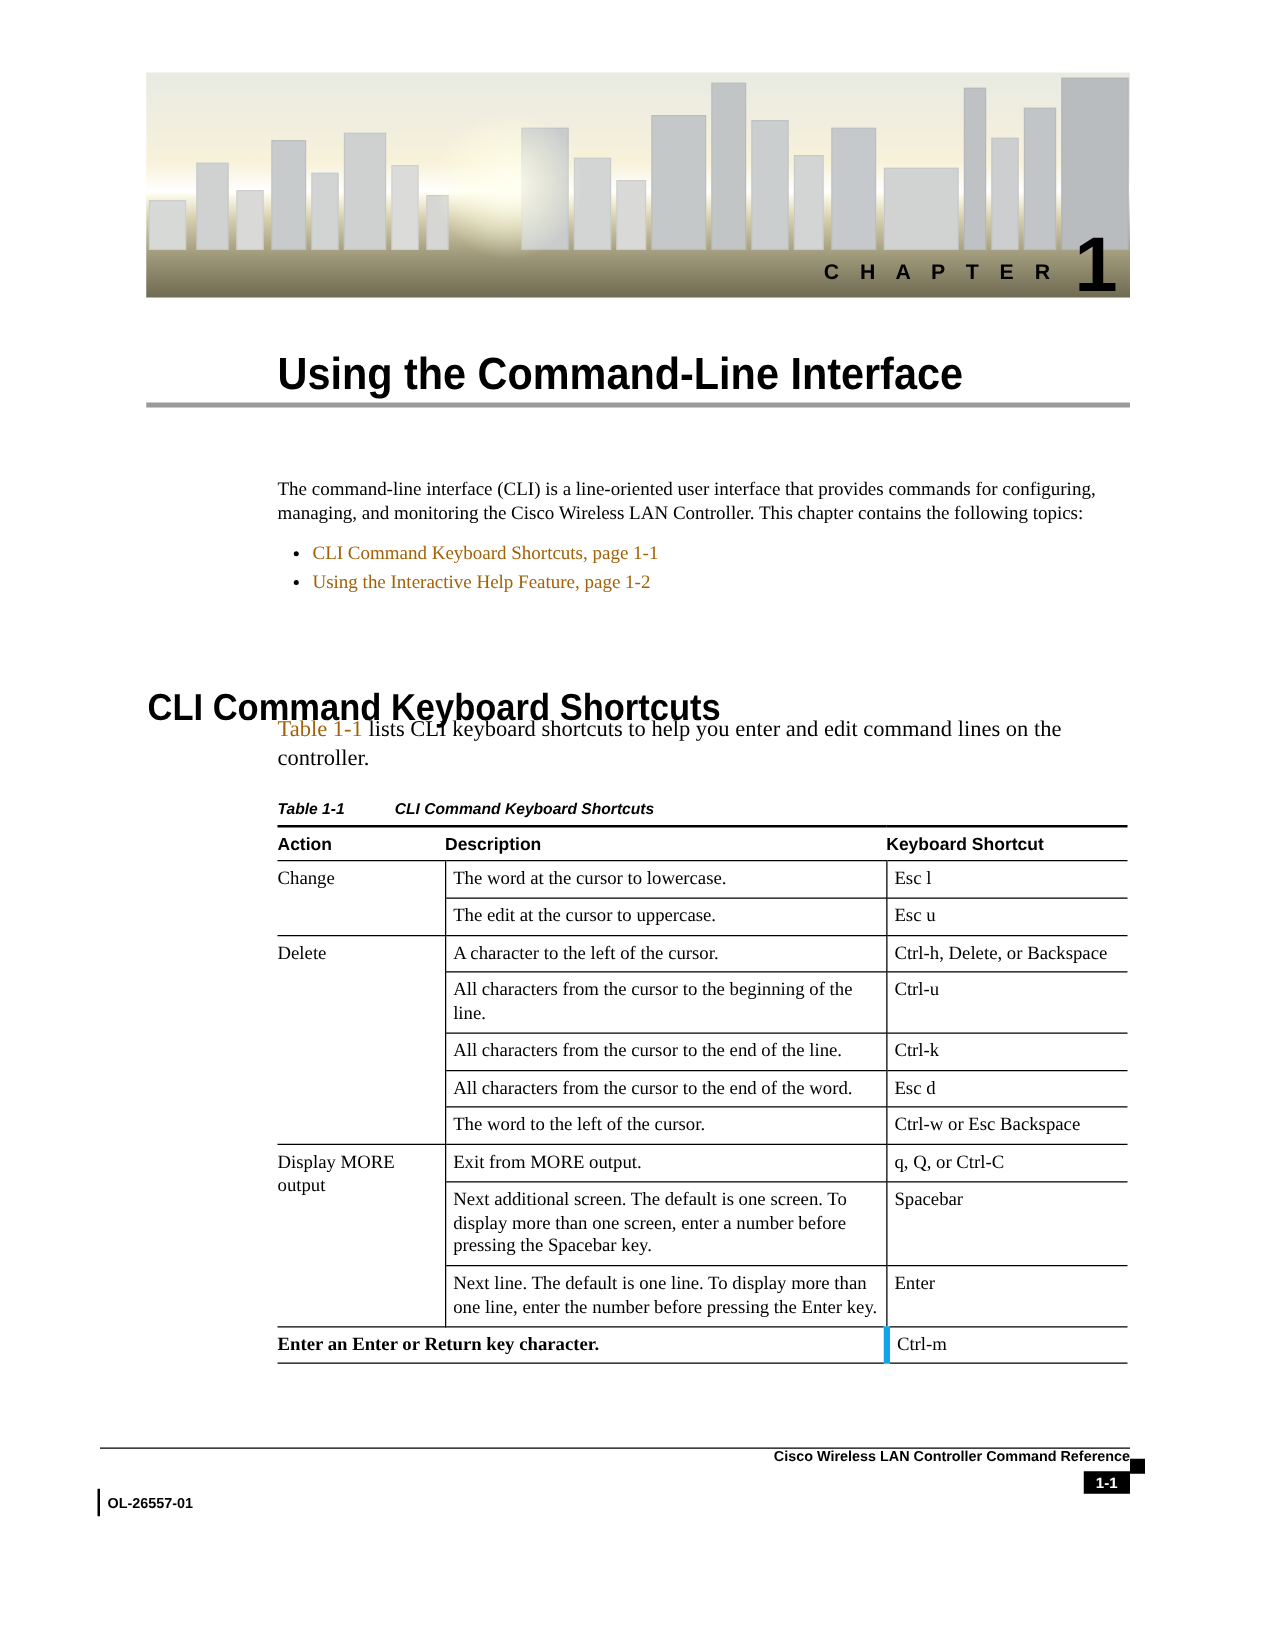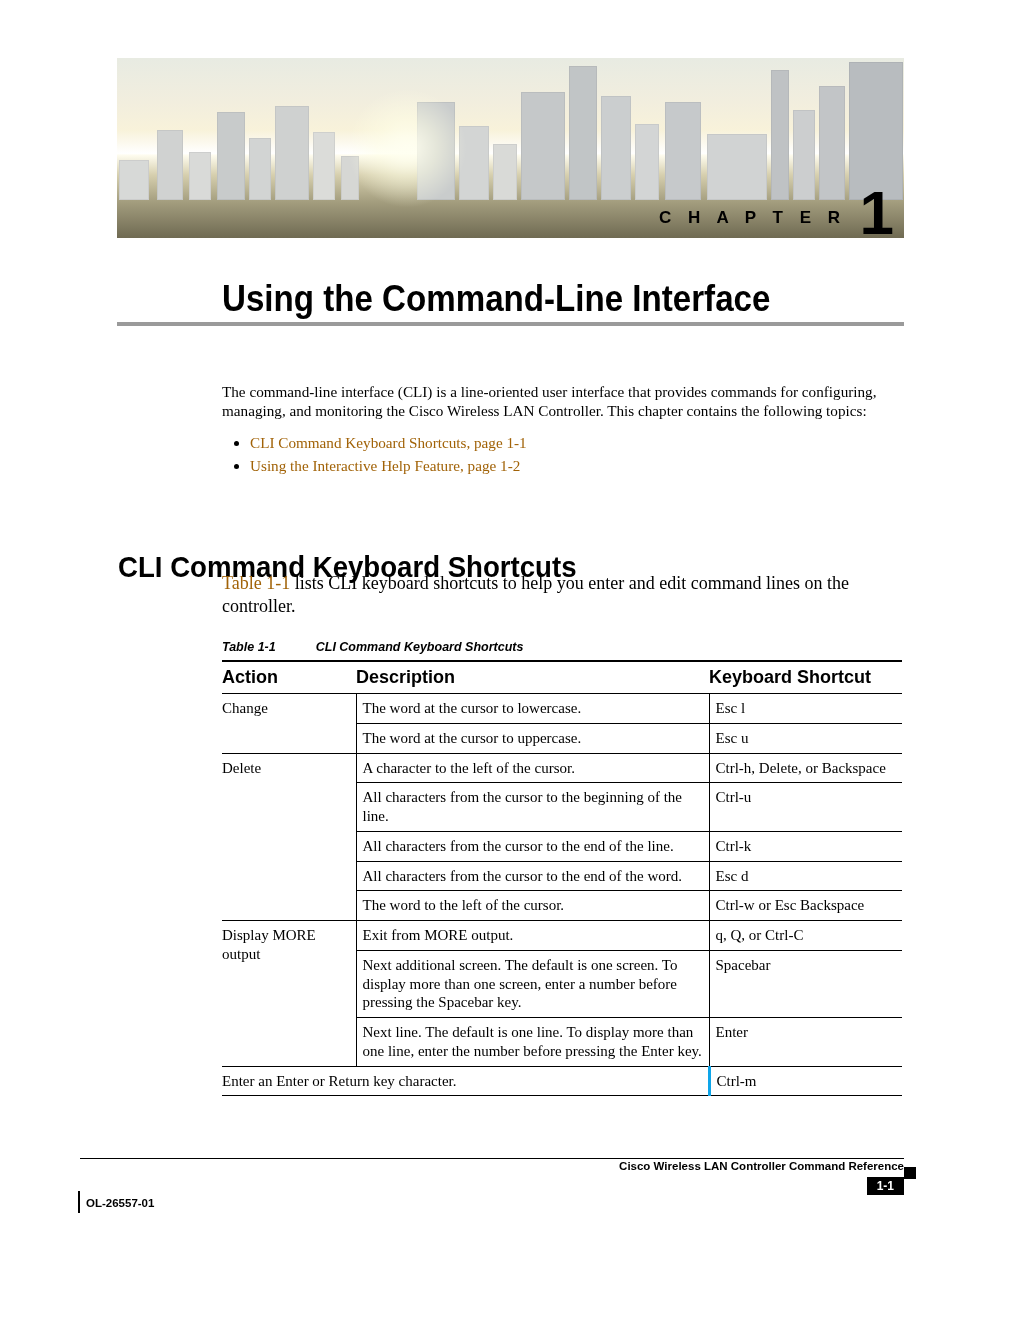--- a/index.html
+++ b/index.html
@@ -160,21 +160,21 @@
     position: absolute;
     left: 222px;
     top: 660px;
     width: 680px;
     border-collapse: collapse;
     font-size: 15px;
   }
   table.shortcuts th {
     font-family: Arial, Helvetica, sans-serif;
     font-weight: bold;
-    font-size: 18px;
+    font-size: 14px;
     text-align: left;
     border-top: 2px solid #000;
     border-bottom: 1.5px solid #000;
     padding: 5px 6px 5px 0;
     vertical-align: bottom;
   }
   table.shortcuts td {
     border-bottom: 1px solid #000;
     padding: 5px 6px 5px 0;
     vertical-align: top;
@@ -300,21 +300,21 @@
         <th class="colC">Keyboard Shortcut</th>
       </tr>
     </thead>
     <tbody>
       <tr>
         <td class="colA" rowspan="2">Change</td>
         <td class="colB">The word at the cursor to lowercase.</td>
         <td class="colC">Esc l</td>
       </tr>
       <tr>
-        <td class="colB">The word at the cursor to uppercase.</td>
+        <td class="colB">The edit at the cursor to uppercase.</td>
         <td class="colC">Esc u</td>
       </tr>
       <tr>
         <td class="colA" rowspan="5">Delete</td>
         <td class="colB">A character to the left of the cursor.</td>
         <td class="colC">Ctrl-h, Delete, or Backspace</td>
       </tr>
       <tr>
         <td class="colB">All characters from the cursor to the beginning of the line.</td>
         <td class="colC">Ctrl-u</td>
@@ -338,21 +338,21 @@
       </tr>
       <tr>
         <td class="colB">Next additional screen. The default is one screen. To display more than one screen, enter a number before pressing the Spacebar key.</td>
         <td class="colC">Spacebar</td>
       </tr>
       <tr>
         <td class="colB">Next line. The default is one line. To display more than one line, enter the number before pressing the Enter key.</td>
         <td class="colC">Enter</td>
       </tr>
       <tr>
-        <td class="colA nolr" colspan="2" style="border-right:3px solid #0ea5e9;">Enter an Enter or Return key character.</td>
+        <td class="colA nolr" colspan="2" style="border-right:5px solid #0ea5e9;font-weight:bold;">Enter an Enter or Return key character.</td>
         <td class="colC">Ctrl-m</td>
       </tr>
     </tbody>
   </table>
 
   <div class="footer-line"></div>
   <div class="footer-title">Cisco Wireless LAN Controller Command Reference</div>
   <div class="footer-sq"></div>
   <div class="footer-doc">OL-26557-01</div>
   <div class="page-num-box">1-1</div>

